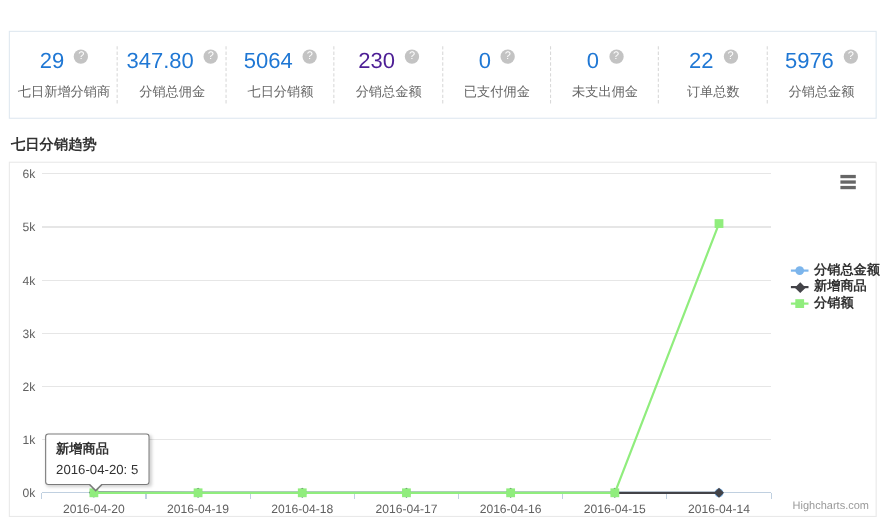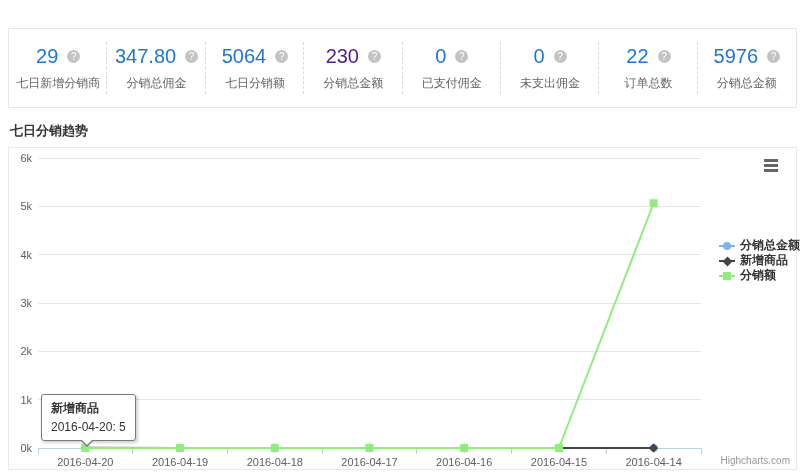--- a/index.html
+++ b/index.html
@@ -23,21 +23,21 @@
     border:1px solid #dfe8f0; background:#fff; display:flex;
   }
   .stat-card {
     flex:1; position:relative;
     display:flex; flex-direction:column; align-items:center; justify-content:center;
   }
   .stat-card:not(:last-child)::after {
     content:""; position:absolute; right:0; top:13px; bottom:13px;
     border-right:1px dashed #d9d9d9;
   }
-  .stat-top { display:flex; align-items:center; }
+  .stat-top { display:flex; align-items:flex-start; }
   .stat-value { font-size:20px; letter-spacing:0; }
   .help-icon {
     margin-left:9px; width:13px; height:13px; border-radius:50%;
     background:#c3c3c3; color:#fff; font-size:10px; line-height:13px;
     text-align:center; cursor:pointer; flex:0 0 13px;
   }
   .stat-label { margin-top:7px; font-size:12px; color:#666; }
 
   
   .chart-panel {

